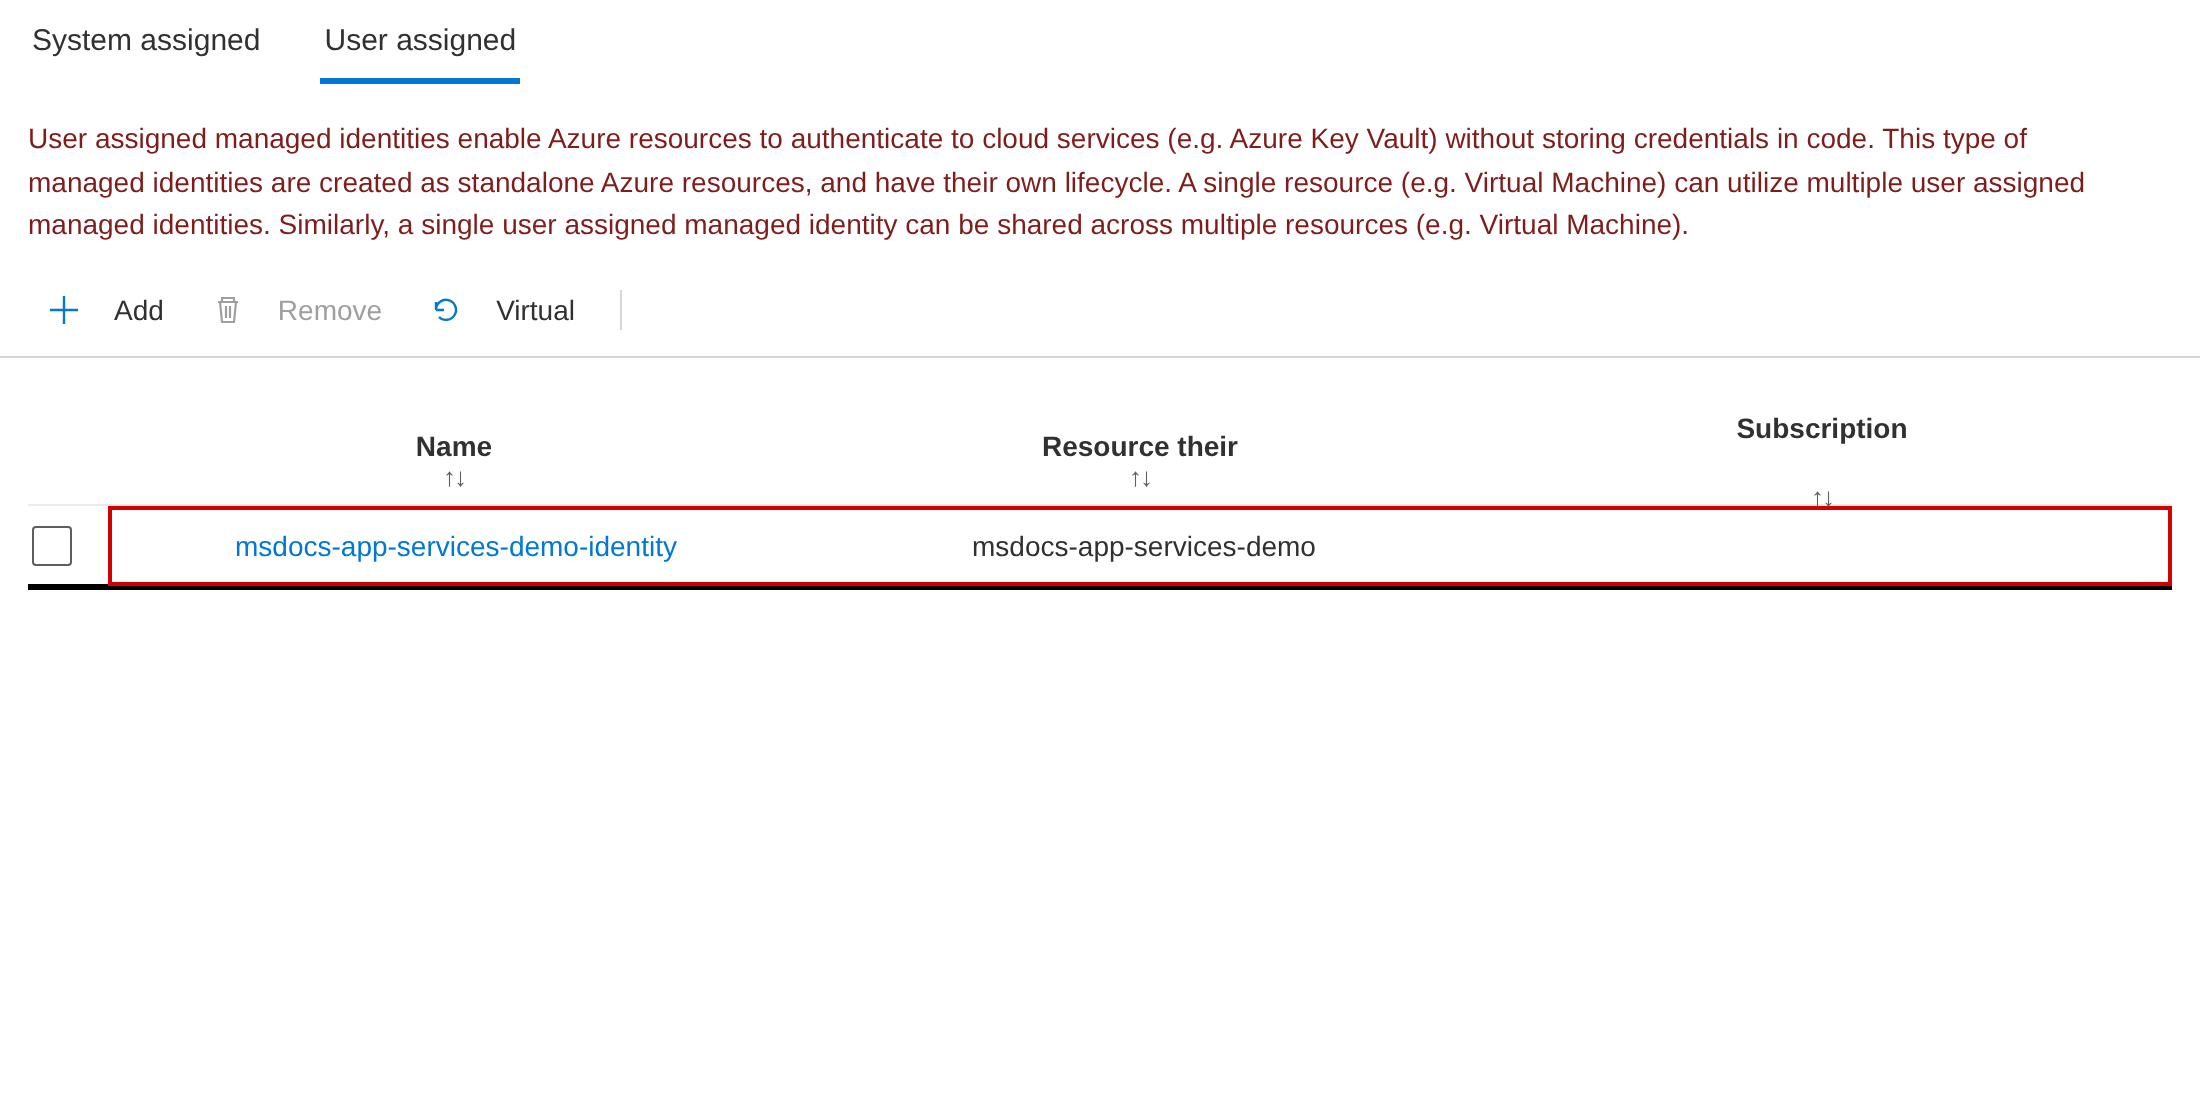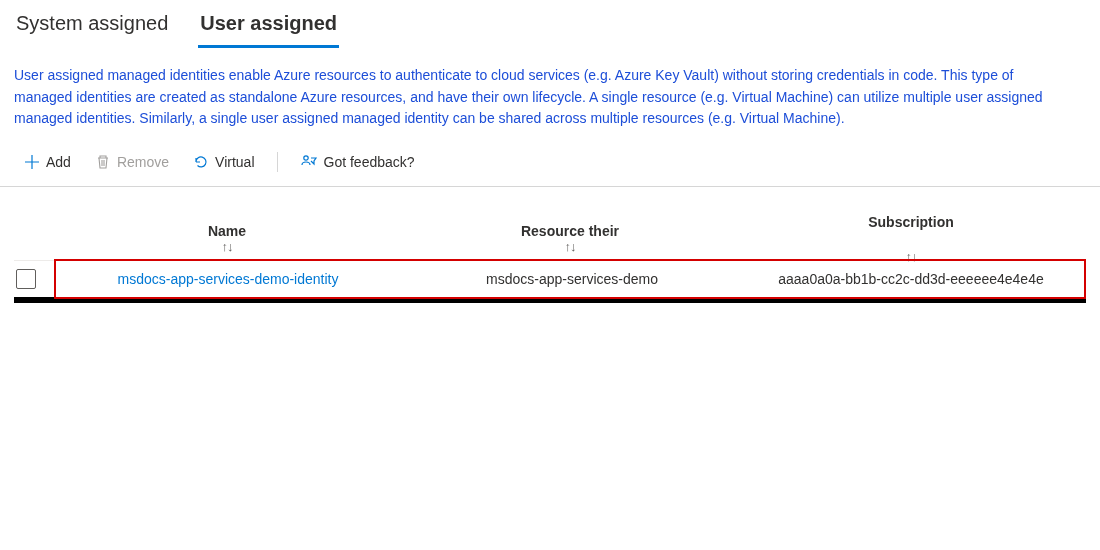--- a/index.html
+++ b/index.html
@@ -13,47 +13,47 @@
     overflow: hidden;
   }
   .tabs {
     display: flex;
     padding: 0 14px;
     border-bottom: 1px solid transparent;
   }
   .tab {
     padding: 12px 2px 10px 2px;
     margin-right: 28px;
-    font-size: 20px;
+    font-size: 15px;
     color: #323130;
     border-bottom: 3px solid transparent;
     cursor: pointer;
   }
   .tab.active {
-    font-weight: 700;
+    font-weight: 400;
     border-bottom-color: #0078d4;
   }
   .description {
     padding: 16px 14px 18px 14px;
     font-size: 14px;
     line-height: 1.55;
-    color: #1d4ed8;
+    color: #7f1d1d;
     max-width: 1080px;
   }
   .toolbar {
     display: flex;
     align-items: center;
     padding: 0 14px 10px 14px;
     border-bottom: 1px solid #d6d6d6;
     gap: 4px;
   }
   .tool-btn {
     display: inline-flex;
     align-items: center;
-    gap: 6px;
+    gap: 17px;
     padding: 5px 10px;
     color: #323130;
     cursor: pointer;
     font-size: 14px;
   }
   .tool-btn.disabled {
     color: #a19f9d;
     cursor: default;
   }
   .tool-btn svg { flex: none; }
@@ -101,21 +101,21 @@
   .col-sub  { flex: 1; gap: 19px; }
   .sort-icon {
     font-size: 13px;
     color: #605e5c;
     letter-spacing: -1px;
   }
   .tbody-row {
     display: flex;
     align-items: center;
     height: 42px;
-    border-bottom: 6px solid #000000;
+    border-bottom: 3px solid #000000;
   }
   .link {
     color: #0078d4;
     cursor: pointer;
   }
   .highlight-box {
     border: 2.5px solid #d40000;
     display: flex;
     align-items: center;
     flex: 1;
@@ -147,28 +147,20 @@
       </svg>
     <span>Remove</span>
   </div>
   <div class="tool-btn">
     <svg width="16" height="16" viewBox="0 0 16 16">
         <path d="M3 8a5 5 0 1 1 1.5 3.5M3 8V4M3 8h4" stroke="#0078d4" stroke-width="1.2" fill="none"></path>
       </svg>
     <span>Virtual</span>
   </div>
   <div class="tool-sep"></div>
-  <div class="tool-btn">
-    <svg width="18" height="18" viewBox="0 0 18 18">
-        <circle cx="6" cy="5" r="2.2" stroke="#0078d4" stroke-width="1.2" fill="none"></circle>
-        <path d="M2 12c0-2 2-3 4-3s4 1 4 3" stroke="#0078d4" stroke-width="1.2" fill="none"></path>
-        <path d="M11 5h5l-2 3v3l-3-3" stroke="#0078d4" stroke-width="1.2" fill="none"></path>
-      </svg>
-    <span>Got feedback?</span>
-  </div>
 </div>
 
 <div class="table-wrap">
   <div class="thead-row">
     <div class="check-col"></div>
     <div class="col col-name">
       <span>Name</span>
       <span class="sort-icon">↑↓</span>
     </div>
     <div class="col col-rg">
@@ -185,18 +177,15 @@
     <div class="check-col">
       <div class="checkbox"></div>
     </div>
     <div class="highlight-box">
       <div class="col col-name">
         <span class="cell link">msdocs-app-services-demo-identity</span>
       </div>
       <div class="col col-rg">
         <span class="cell">msdocs-app-services-demo</span>
       </div>
-      <div class="col col-sub">
-        <span class="cell">aaaa0a0a-bb1b-cc2c-dd3d-eeeeee4e4e4e</span>
-      </div>
     </div>
   </div>
 </div>
 
 </body></html>

